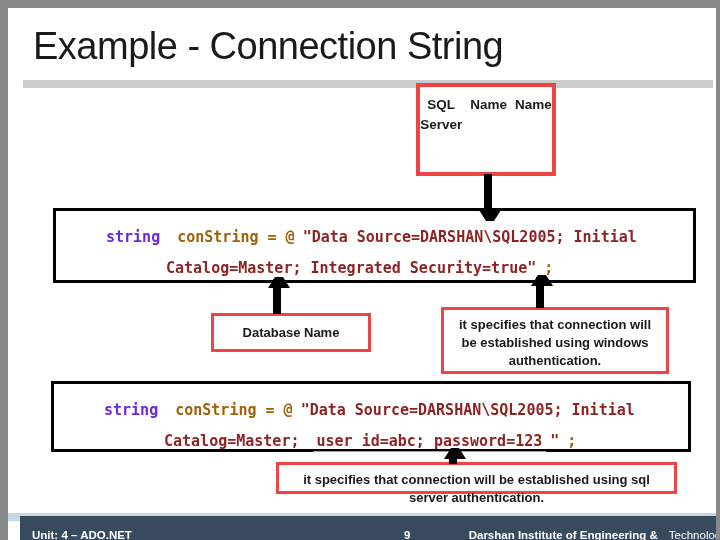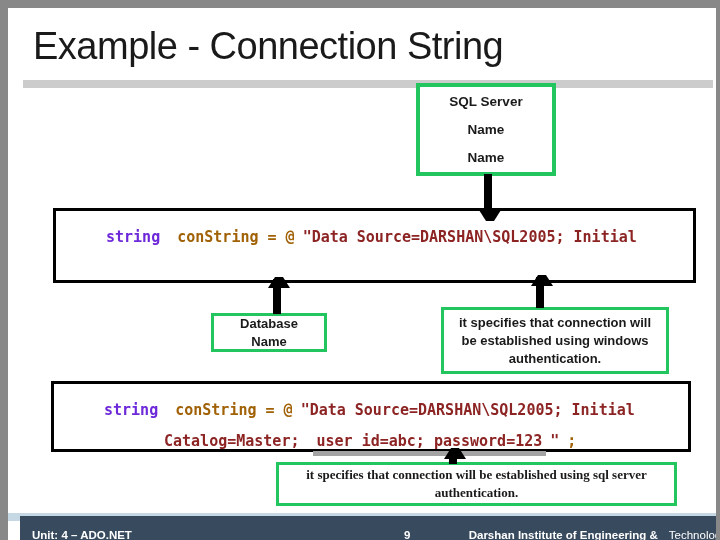--- a/index.html
+++ b/index.html
@@ -15,50 +15,50 @@
     position: absolute; left: 21px; top: 13px;
     font-size: 38px; font-weight: 400; color: #1a1a1a;
     letter-spacing: -0.5px; white-space: nowrap;
   }
   .divider {
     position: absolute; left: 15px; top: 72px;
     width: 690px; height: 2px; background: #cccccc;
   }
   .box {
     position: absolute; background: #ffffff;
-    border: 3px solid #22c55e;
+    border: 3px solid #ef4444;
     color: #1a1a1a; text-align: center;
-    display: flex; flex-direction: column; justify-content: center;
+    display: flex; flex-direction: row; justify-content: center;
     z-index: 2;
   }
   .topbox {
     left: 408px; top: 75px; width: 140px; height: 93px;
     border-width: 4px;
     font-size: 13.5px; font-weight: 600; line-height: 20px;
   }
   .annbox { font-size: 13px; font-weight: 700; line-height: 18px; }
-  .dbbox  { left: 203px; top: 305px; width: 116px; height: 39px; text-align: center; }
+  .dbbox  { left: 203px; top: 305px; width: 160px; height: 39px; text-align: center; }
   .winbox { left: 433px; top: 299px; width: 228px; height: 67px; padding: 2px 6px; justify-content: center; }
-  .botbox { left: 268px; top: 454px; width: 401px; height: 44px; padding: 2px 8px; font-family: Liberation Serif, serif; }
+  .botbox { left: 268px; top: 454px; width: 401px; height: 32px; padding: 2px 8px; }
   .codebox {
     position: absolute; background: #fff;
     border: 3px solid #000; z-index: 1;
     font-family: "DejaVu Sans Mono", monospace;
     font-size: 15px; font-weight: 700; line-height: 23px;
     color: #1a1a1a; padding-top: 11px;
   }
   .codebox1 { left: 45px; top: 200px; width: 643px; height: 75px; }
   .codebox2 { left: 43px; top: 373px; width: 640px; height: 71px; }
   .codeline { white-space: pre; }
   .codeline.l1 { padding-left: 42px; }
   .codeline.l2 { padding-left: 102px; }
   .kw  { color: #6d28d9; }
   .str { color: #8d2424; }
   .plain { color: #a16207; }
-  .ul { border-bottom: 5px solid #a3a3a3; padding-bottom: 1px; }
+  .ul { border-bottom: 1px solid #a3a3a3; padding-bottom: 1px; }
   .vline { position: absolute; width: 4px; background: #000; z-index: 3; }
   .tri { position: absolute; width: 0; height: 0; z-index: 3; }
   .tri.down { border-left: 7px solid transparent; border-right: 7px solid transparent; border-top: 11px solid #000; }
   .tri.up   { border-left: 7px solid transparent; border-right: 7px solid transparent; border-bottom: 11px solid #000; }
   .footer-accent {
     position: absolute; left: 0; top: 505px; width: 720px; height: 3px;
     background: #c6d8e4;
   }
   .footer {
     position: absolute; left: 0; top: 508px; width: 720px; height: 32px;
@@ -90,20 +90,21 @@
     <div>SQL Server</div>
     <div>Name</div>
     <div>Name</div>
   </div>
 
   <div class="vline" style="left:476px; top:166px; height:38px;"></div>
   <div class="tri down" style="left:471px; top:202px;"></div>
 
   <div class="codebox codebox1">
     <div class="codeline l1"><span class="kw">string</span><span class="plain"> conString = @</span><span class="str">"Data Source=DARSHAN\SQL2005; Initial</span></div>
+    <div class="codeline l2"><span class="str">Catalog=Master; Integrated Security=true"</span><span class="plain">;</span></div>
   </div>
 
   <div class="tri up" style="left:260px; top:261px;"></div>
   <div class="vline" style="left:265px; top:271px; height:35px;"></div>
 
   <div class="tri up" style="left:523px; top:259px;"></div>
   <div class="vline" style="left:528px; top:269px; height:31px;"></div>
 
   <div class="box annbox dbbox">
     <div>Database Name</div>

